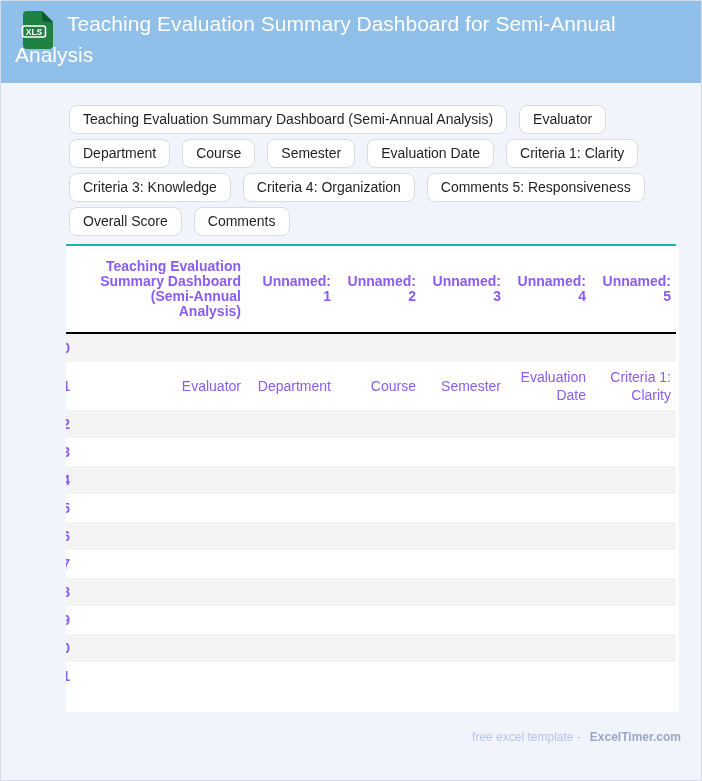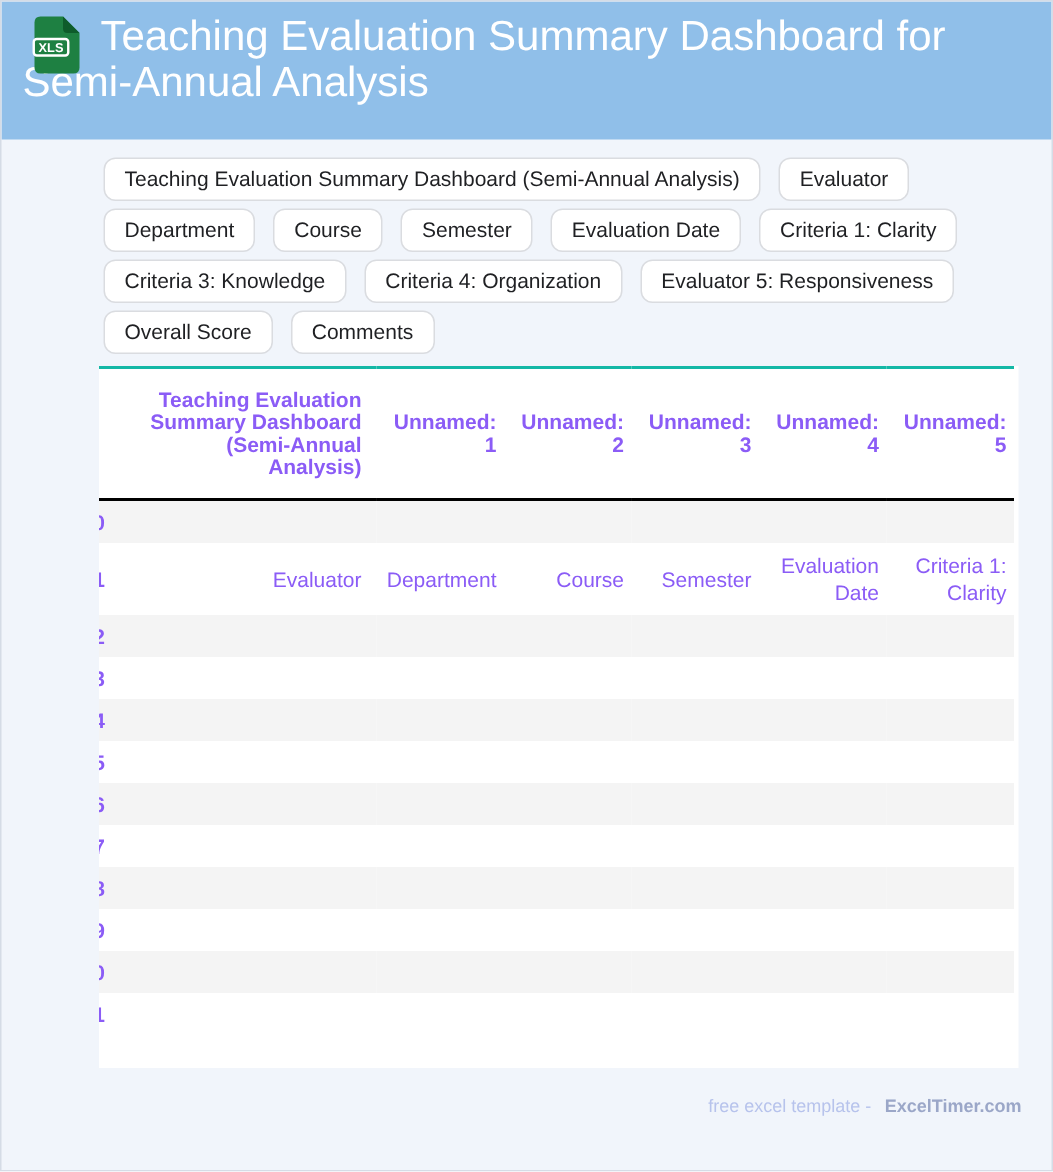--- a/index.html
+++ b/index.html
@@ -4,26 +4,26 @@
 <style>
   html,body { margin:0; padding:0; background:#ffffff; }
   * { box-sizing:border-box; }
   .page {
     position:relative; width:702px; height:781px;
     background:#f1f5fb; border:1px solid #d5dce6;
     font-family:"Liberation Sans", sans-serif; overflow:hidden;
   }
   
   .appbar {
-    position:absolute; left:0; top:0; width:100%; height:92px;
+    position:absolute; left:0; top:0; width:100%; height:82px;
     background:#90bfe9; color:#ffffff;
   }
   .appbar-title {
     margin:0; padding:7px 16px 0 14px;
-    font-size:28px; line-height:31px; font-weight:400;
+    font-size:21px; line-height:31px; font-weight:400;
     text-indent:52px; color:#ffffff;
   }
   .xls-icon { position:absolute; left:20px; top:9px; }
   
   .chips {
     position:absolute; left:68px; top:104px; width:590px;
     display:flex; flex-wrap:wrap; column-gap:12px; row-gap:5px;
   }
   .chip {
     background:#ffffff; border:1px solid #dadce0; border-radius:8px;
@@ -84,21 +84,21 @@
   <div class="chips">
     <span class="chip">Teaching Evaluation Summary Dashboard (Semi-Annual Analysis)</span>
     <span class="chip">Evaluator</span>
     <span class="chip">Department</span>
     <span class="chip">Course</span>
     <span class="chip">Semester</span>
     <span class="chip">Evaluation Date</span>
     <span class="chip">Criteria 1: Clarity</span>
     <span class="chip">Criteria 3: Knowledge</span>
     <span class="chip">Criteria 4: Organization</span>
-    <span class="chip">Evaluator 5: Responsiveness</span>
+    <span class="chip">Comments 5: Responsiveness</span>
     <span class="chip">Overall Score</span>
     <span class="chip">Comments</span>
   </div>
 
   <div class="tablewrap">
     <table class="preview">
       <colgroup>
         <col style="width:18px">
           <col style="width:181px">
         <col style="width:85px">

